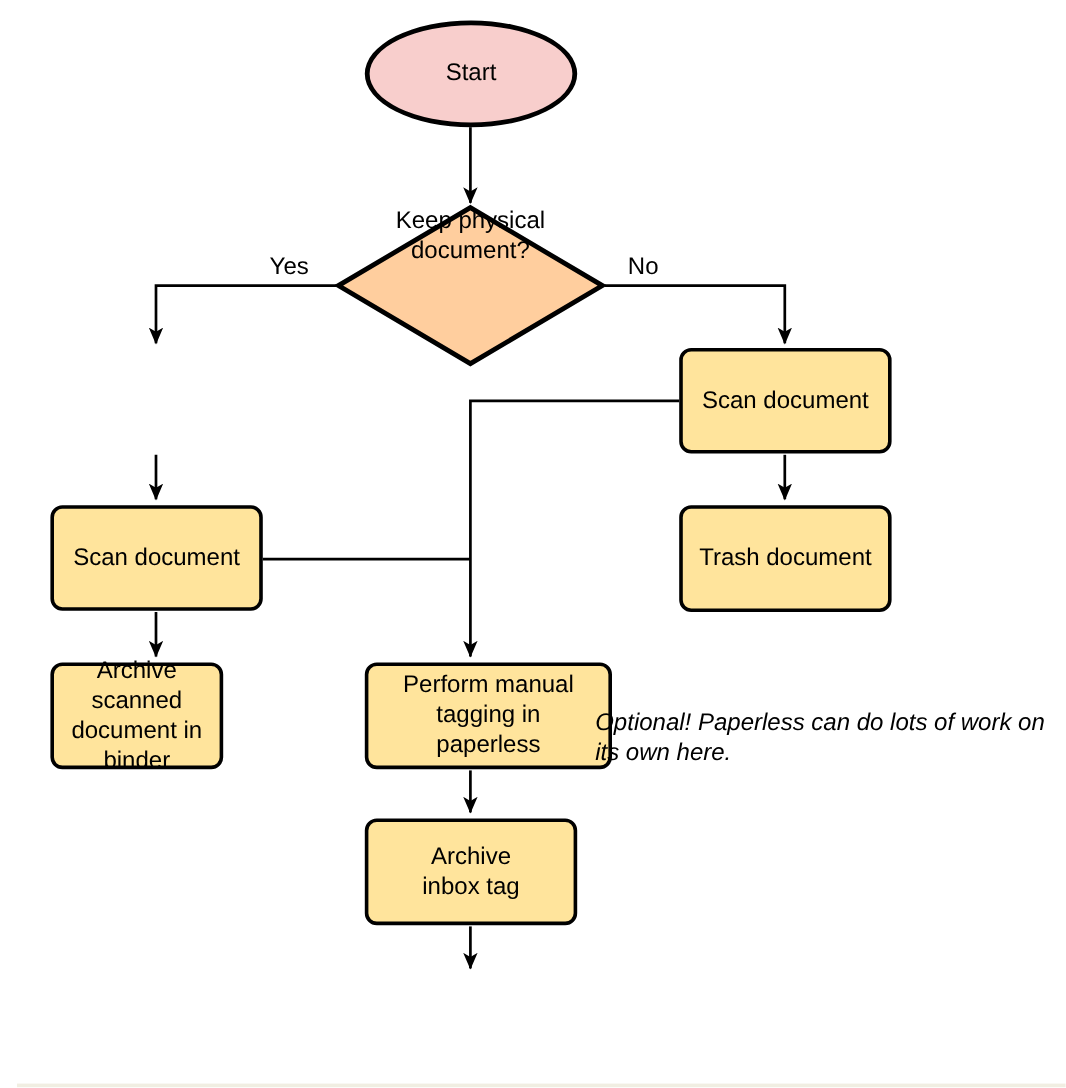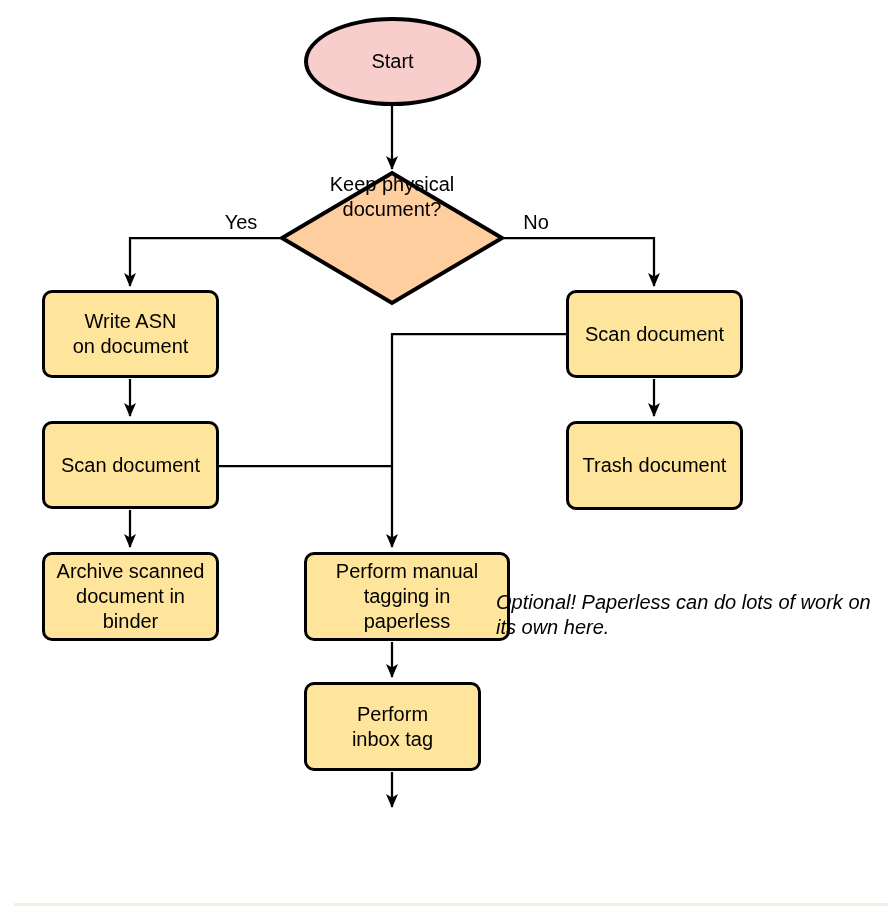--- a/index.html
+++ b/index.html
@@ -111,51 +111,47 @@
   </div>
 
   <div class="decision-label-box" style="left:288px; top:172px; width:180px; height:132px;">
     <span class="node-label">Keep physical
 document?</span>
   </div>
 
   <div class="edge-label" style="left:197px; top:211px;">Yes</div>
   <div class="edge-label" style="left:492px; top:211px;">No</div>
 
-  <div class="node" style="left:28px; top:290px; width:177px; height:88px;">
-    <span class="node-label">Write ASN
-on document</span>
-  </div>
 
   <div class="node" style="left:28px; top:421px; width:177px; height:88px;">
     <span class="node-label">Scan document</span>
   </div>
 
-  <div class="node" style="left:28px; top:552px; width:177px; height:89px;">
+  <div class="node" style="left:28px; top:552px; width:144px; height:89px;">
     <span class="node-label">Archive scanned
 document in
 binder</span>
   </div>
 
   <div class="node" style="left:552px; top:290px; width:177px; height:88px;">
     <span class="node-label">Scan document</span>
   </div>
 
   <div class="node" style="left:552px; top:421px; width:177px; height:89px;">
     <span class="node-label">Trash document</span>
   </div>
 
   <div class="node" style="left:290px; top:552px; width:206px; height:89px;">
     <span class="node-label">Perform manual
 tagging in
 paperless</span>
   </div>
 
   <div class="node" style="left:290px; top:682px; width:177px; height:89px;">
-    <span class="node-label">Perform
+    <span class="node-label">Archive
 inbox tag</span>
   </div>
 
 
   <div class="annotation">Optional! Paperless can do lots of work on
 its own here.</div>
 
   <div class="bottom-rule"></div>
 
 </div>

